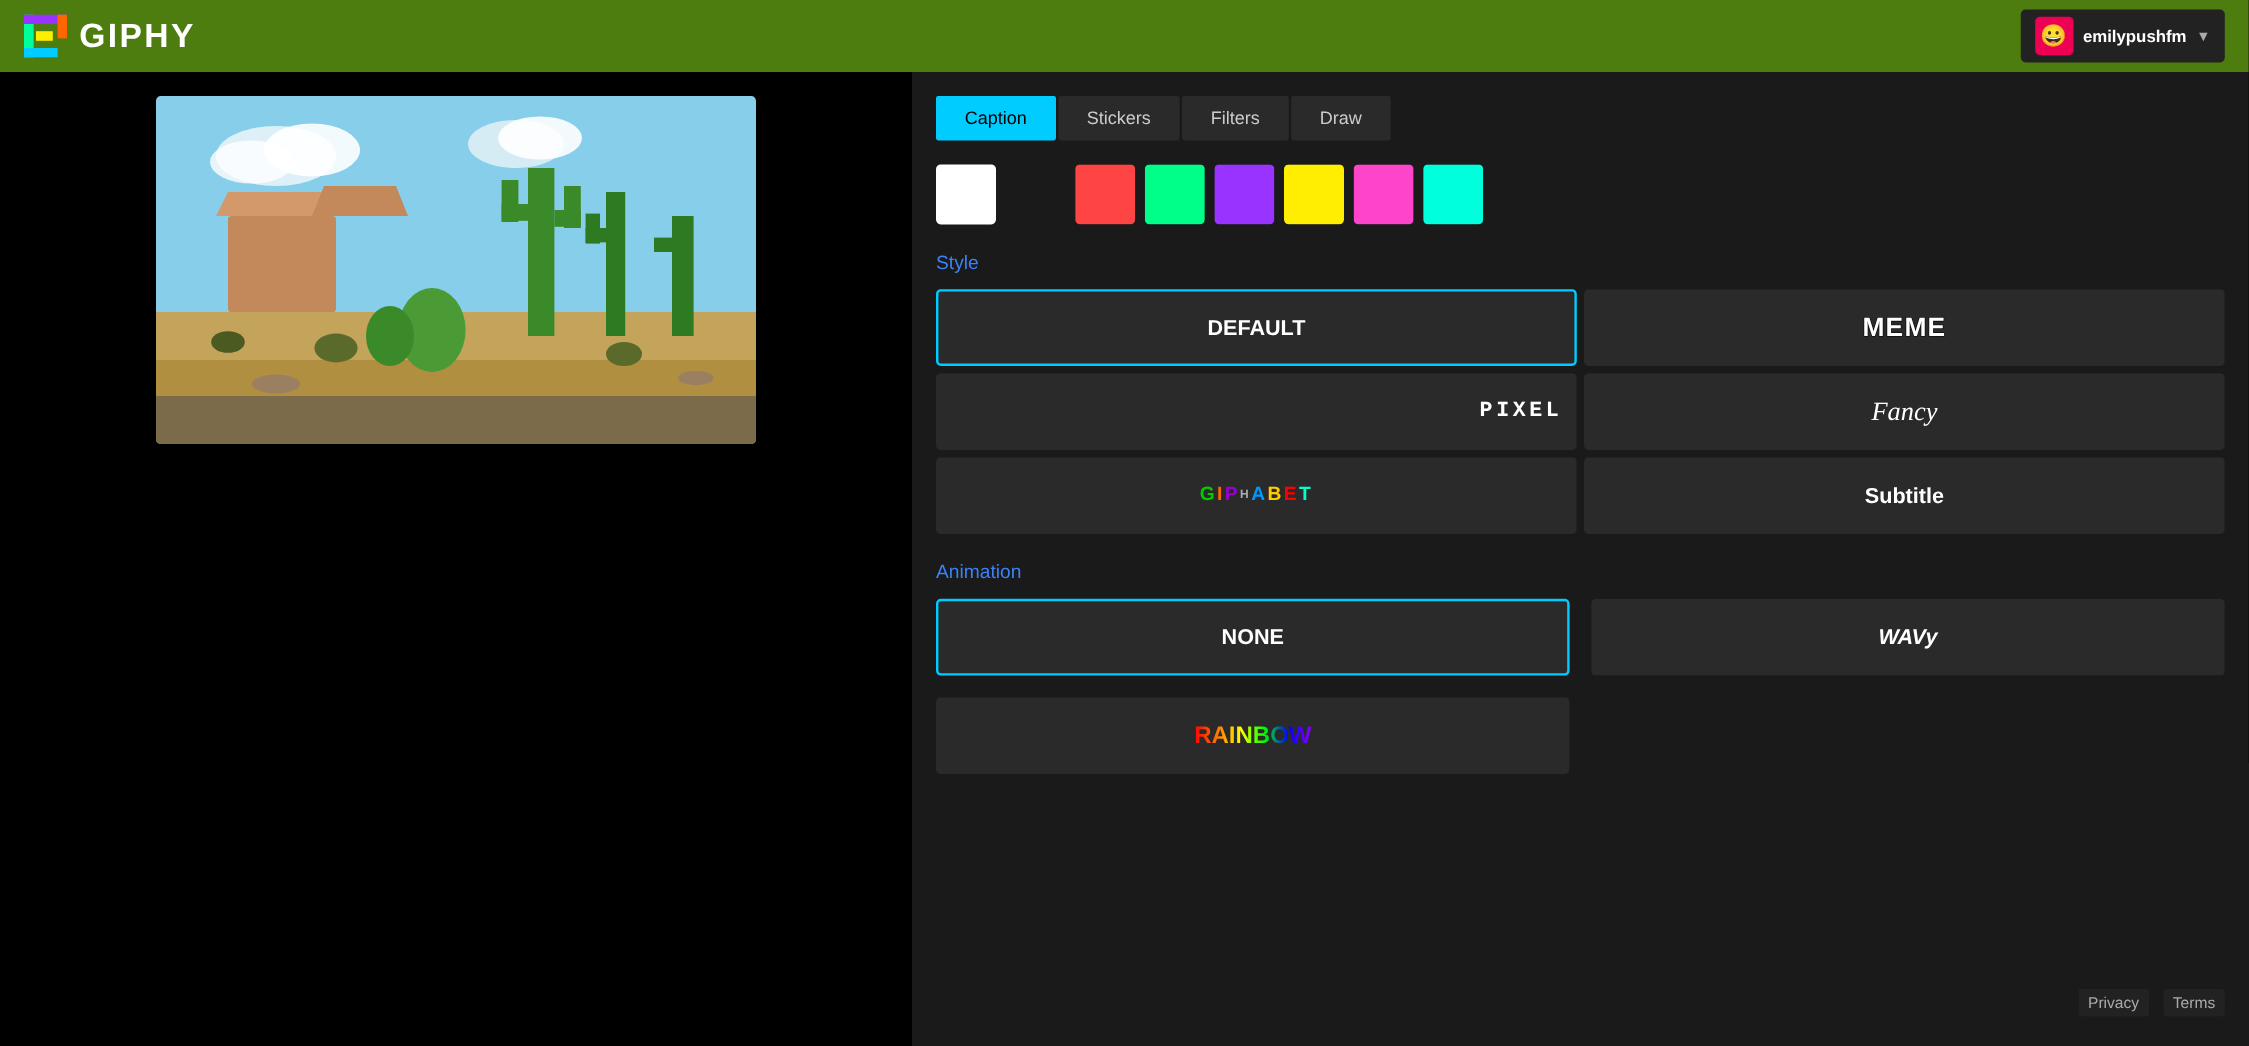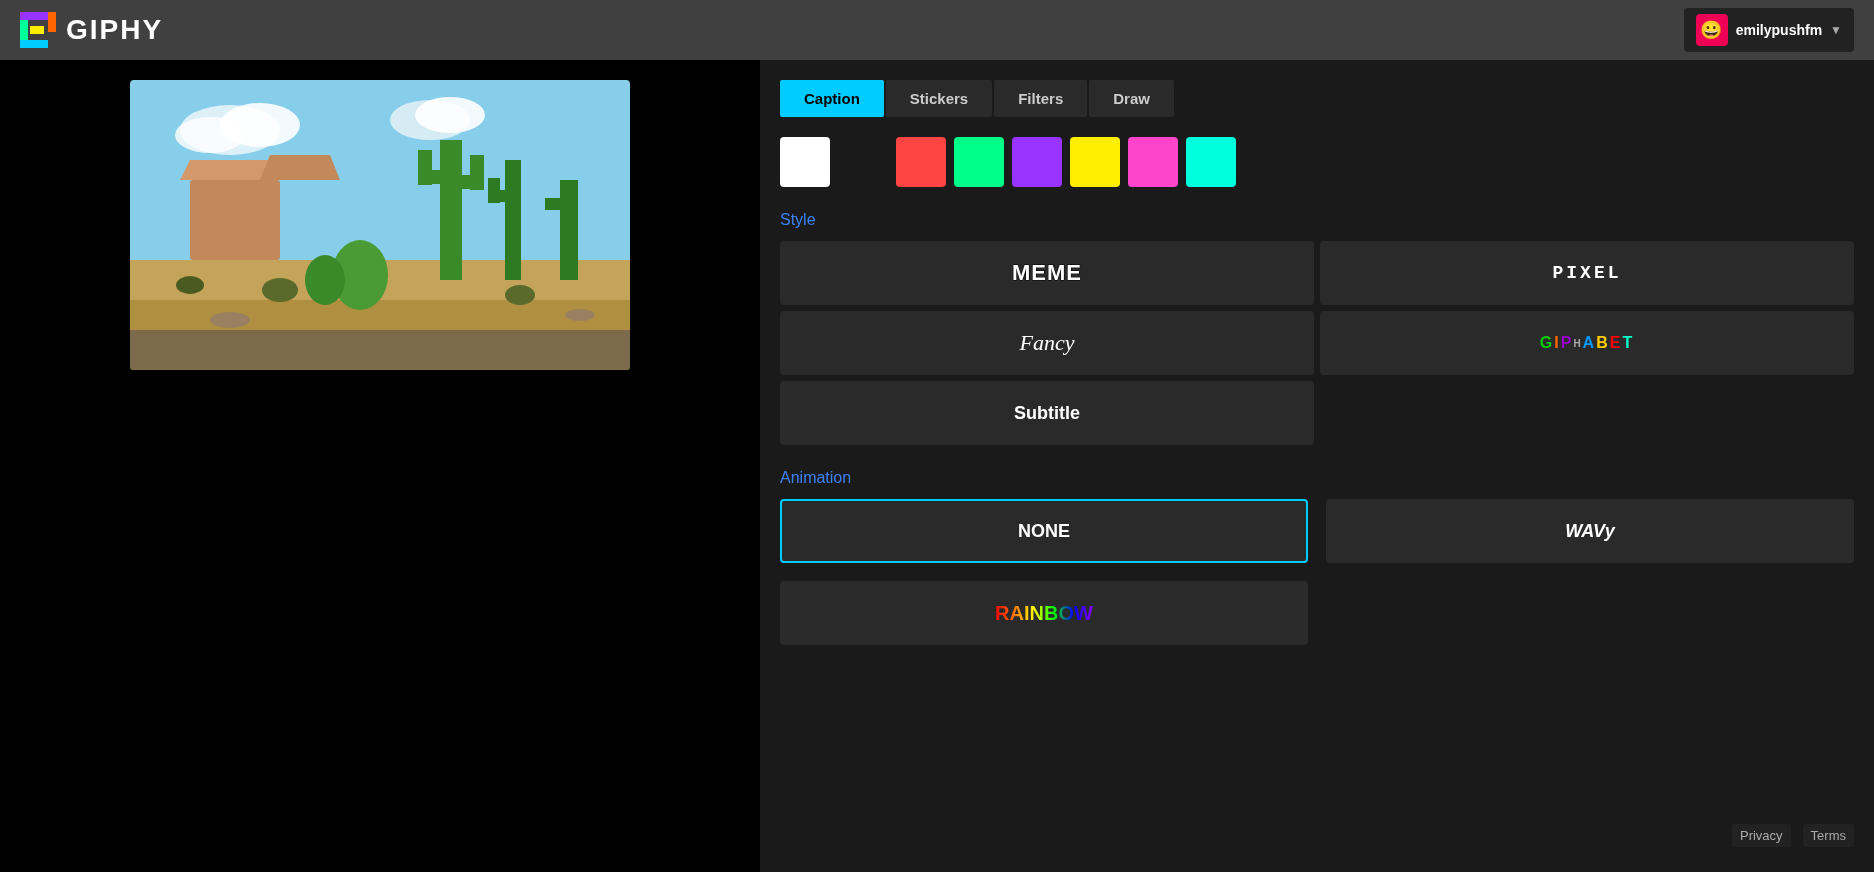--- a/index.html
+++ b/index.html
@@ -10,21 +10,21 @@
       min-height: 872px;
       overflow-x: hidden;
     }
 
     
     .header {
       display: flex;
       align-items: center;
       justify-content: space-between;
       padding: 10px 20px;
-      background: #404040;
+      background: #4d7c0f;
       height: 60px;
     }
     .logo-area {
       display: flex;
       align-items: center;
       gap: 10px;
     }
     .logo-icon {
       width: 36px;
       height: 36px;
@@ -105,21 +105,21 @@
       display: flex;
       gap: 2px;
       margin-bottom: 20px;
     }
     .tab {
       padding: 10px 24px;
       background: #2a2a2a;
       border: none;
       color: #ccc;
       font-size: 15px;
-      font-weight: 700;
+      font-weight: 400;
       cursor: pointer;
       border-radius: 2px;
       transition: background 0.2s;
     }
     .tab.active {
       background: #00CCFF;
       color: #000;
     }
 
     
@@ -196,20 +196,21 @@
       font-size: 22px;
       letter-spacing: 1px;
       -webkit-text-stroke: 1px #000;
       paint-order: stroke fill;
     }
     .style-btn.pixel-style {
       font-family: "Courier New", monospace;
       font-size: 18px;
       letter-spacing: 3px;
       font-weight: 700;
+      justify-content: flex-end;
     }
     .style-btn.fancy-style {
       font-family: Georgia, "Times New Roman", serif;
       font-style: italic;
       font-size: 22px;
       font-weight: normal;
     }
     .style-btn.subtitle-style {
       font-size: 18px;
       font-weight: 600;
@@ -372,20 +373,23 @@
       <div class="swatch" style="background:#00FF88;"></div>
       <div class="swatch" style="background:#9933FF;"></div>
       <div class="swatch" style="background:#FFEE00;"></div>
       <div class="swatch" style="background:#FF44CC;"></div>
       <div class="swatch" style="background:#00FFDD;"></div>
     </div>
 
     
     <div class="section-label">Style</div>
     <div class="style-grid">
+      <button class="style-btn selected">
+        <span>DEFAULT</span>
+      </button>
       <button class="style-btn meme-style">
         <span>MEME</span>
       </button>
       <button class="style-btn pixel-style">
         <span>PIXEL</span>
       </button>
       <button class="style-btn fancy-style">
         <span>Fancy</span>
       </button>
       <button class="style-btn alphabet-style">

